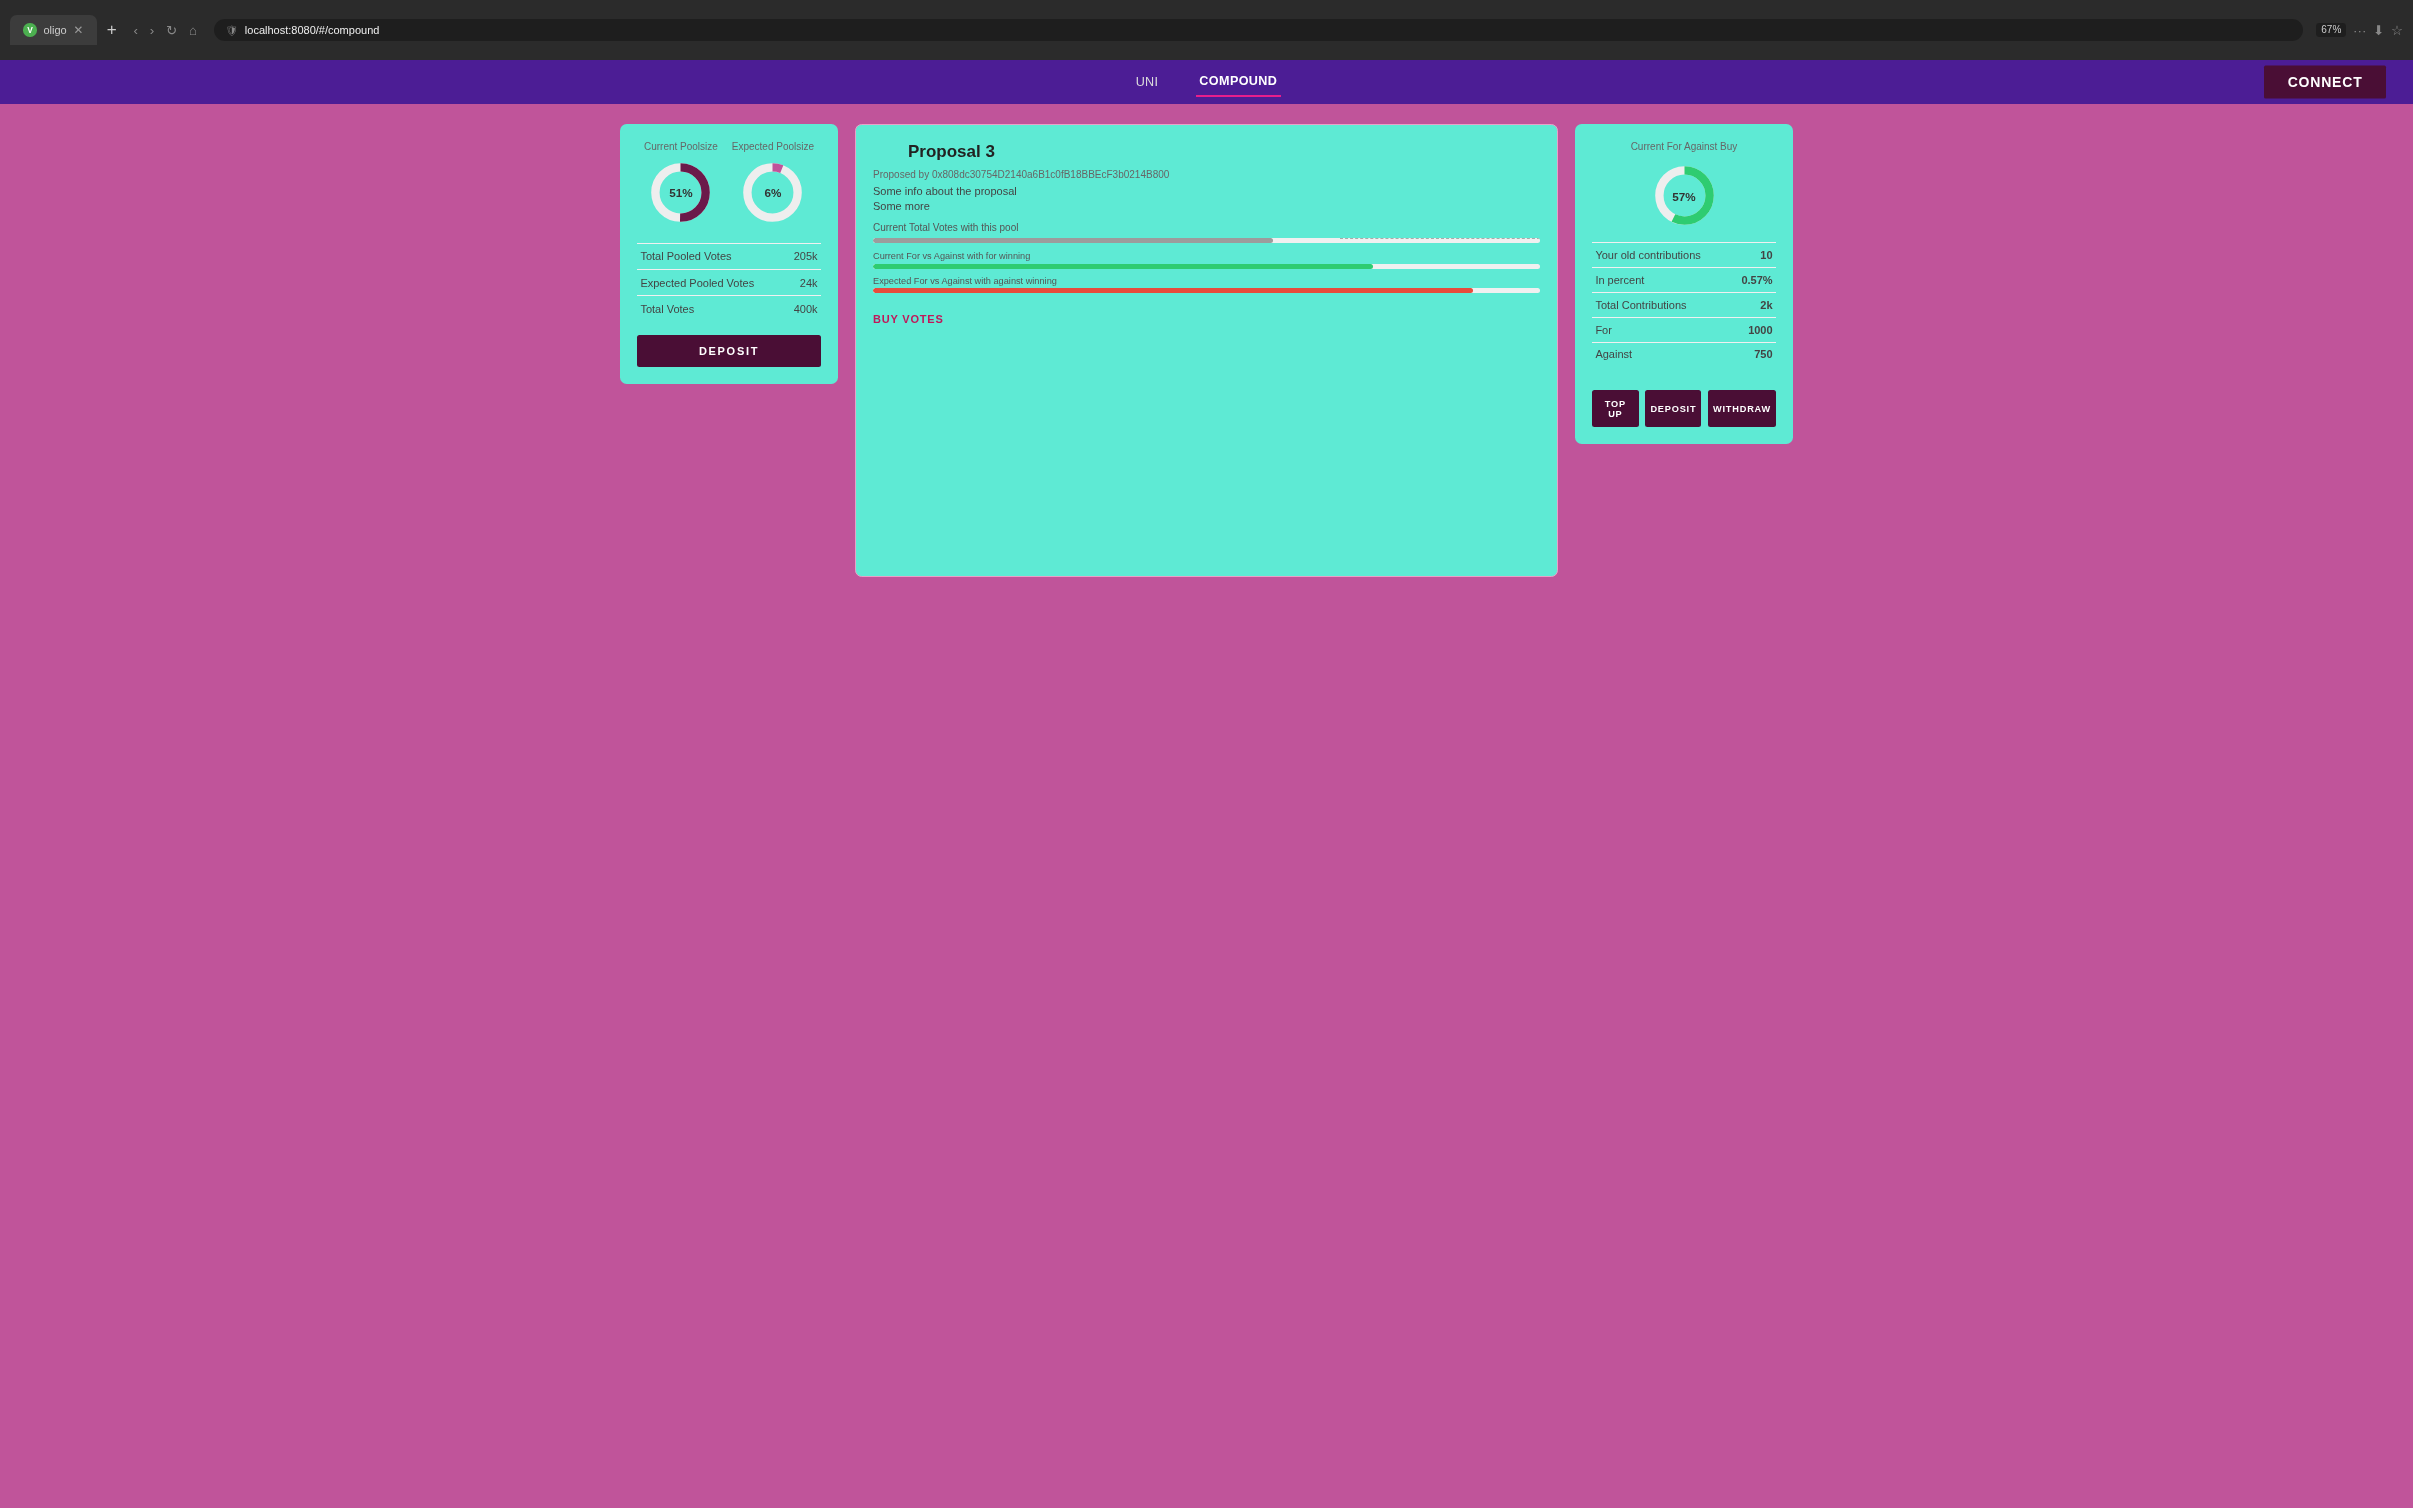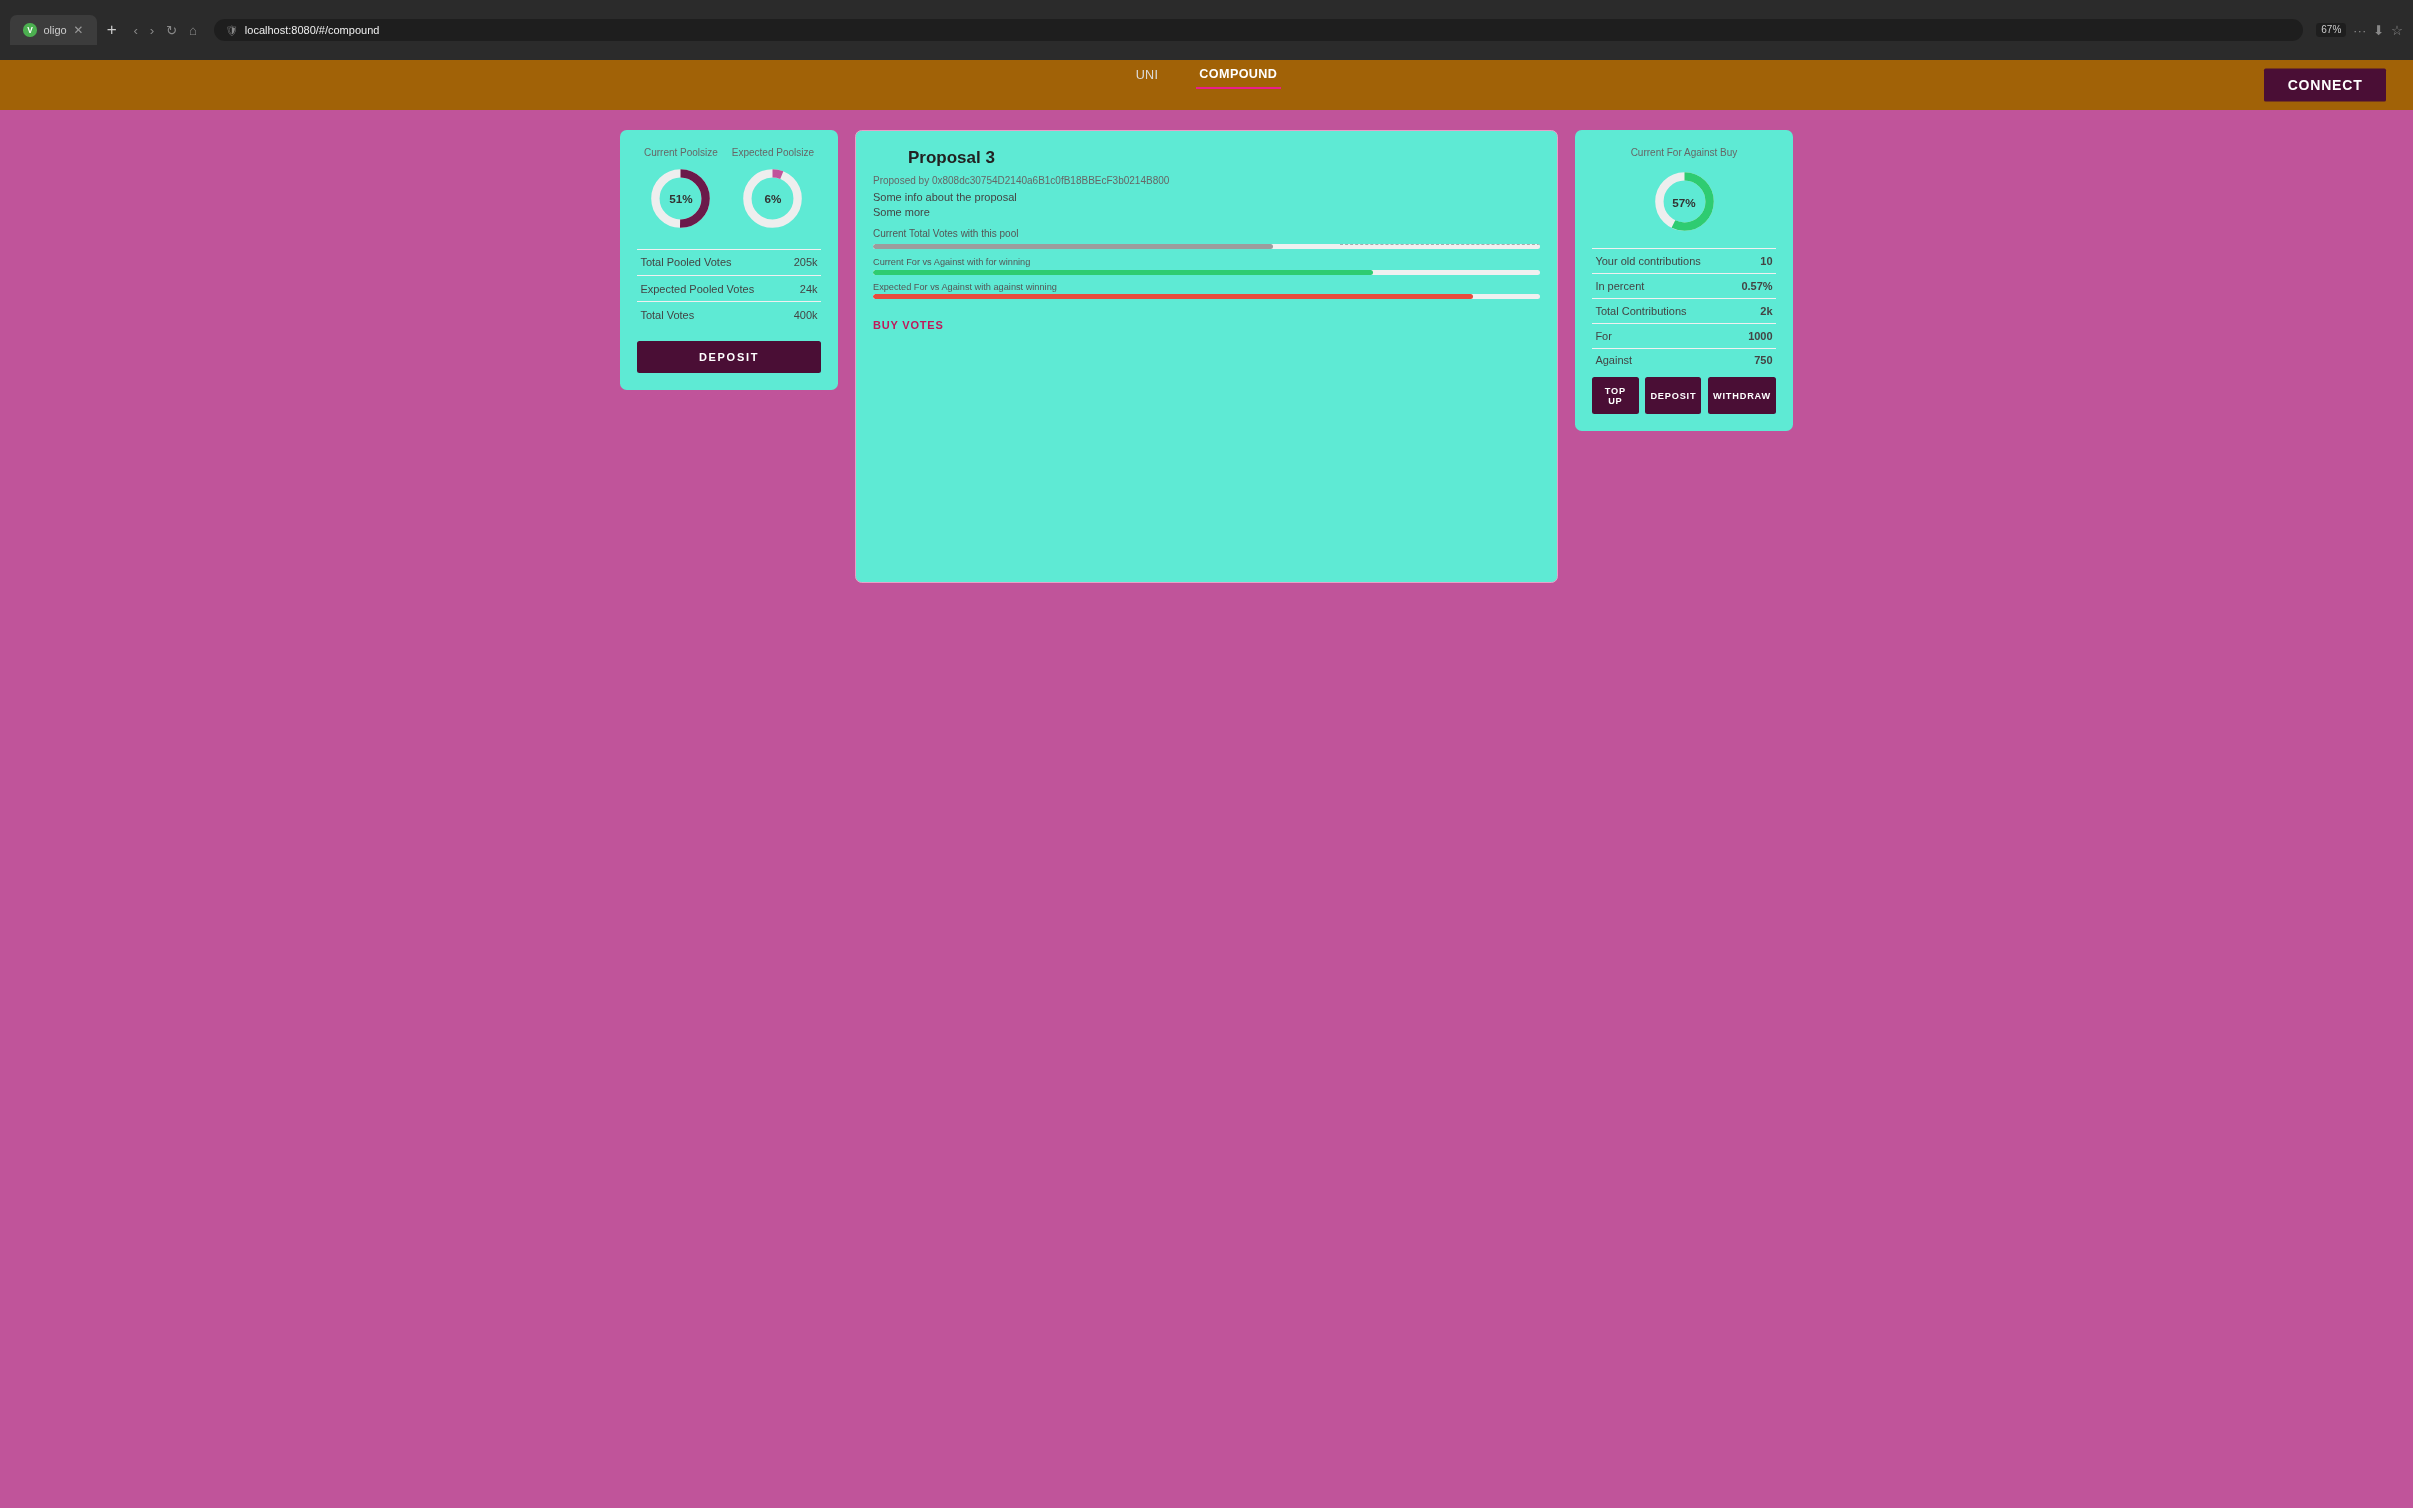--- a/index.html
+++ b/index.html
@@ -67,24 +67,24 @@
     .zoom-badge {
       background: #1e1e1e;
       color: #ccc;
       border-radius: 3.4px;
       padding: 1.7px 5px;
       font-size: 10px;
     }
 
     
     .app-nav {
-      background: #a16207;
-      height: 50px;
-      display: flex;
-      align-items: flex-start;
+      background: #4c1d95;
+      height: 44px;
+      display: flex;
+      align-items: center;
       justify-content: center;
       position: relative;
     }
     .nav-links {
       display: flex;
       gap: 34px;
       align-items: center;
     }
     .nav-link {
       color: #ddd;
@@ -310,21 +310,21 @@
       color: #444;
       border-top: 0.8px solid #f0f0f0;
     }
     .right-stats-table td:last-child {
       text-align: right;
       font-weight: 700;
     }
     .action-btns {
       display: flex;
       gap: 6.7px;
-      margin-top: 5px;
+      margin-top: 24px;
       border-radius: 6px;
     }
     .action-btn {
       flex: 1;
       background: #4a0e35;
       color: white;
       border: none;
       padding: 8.4px 5px;
       font-size: 9.2px;
       font-weight: 600;

